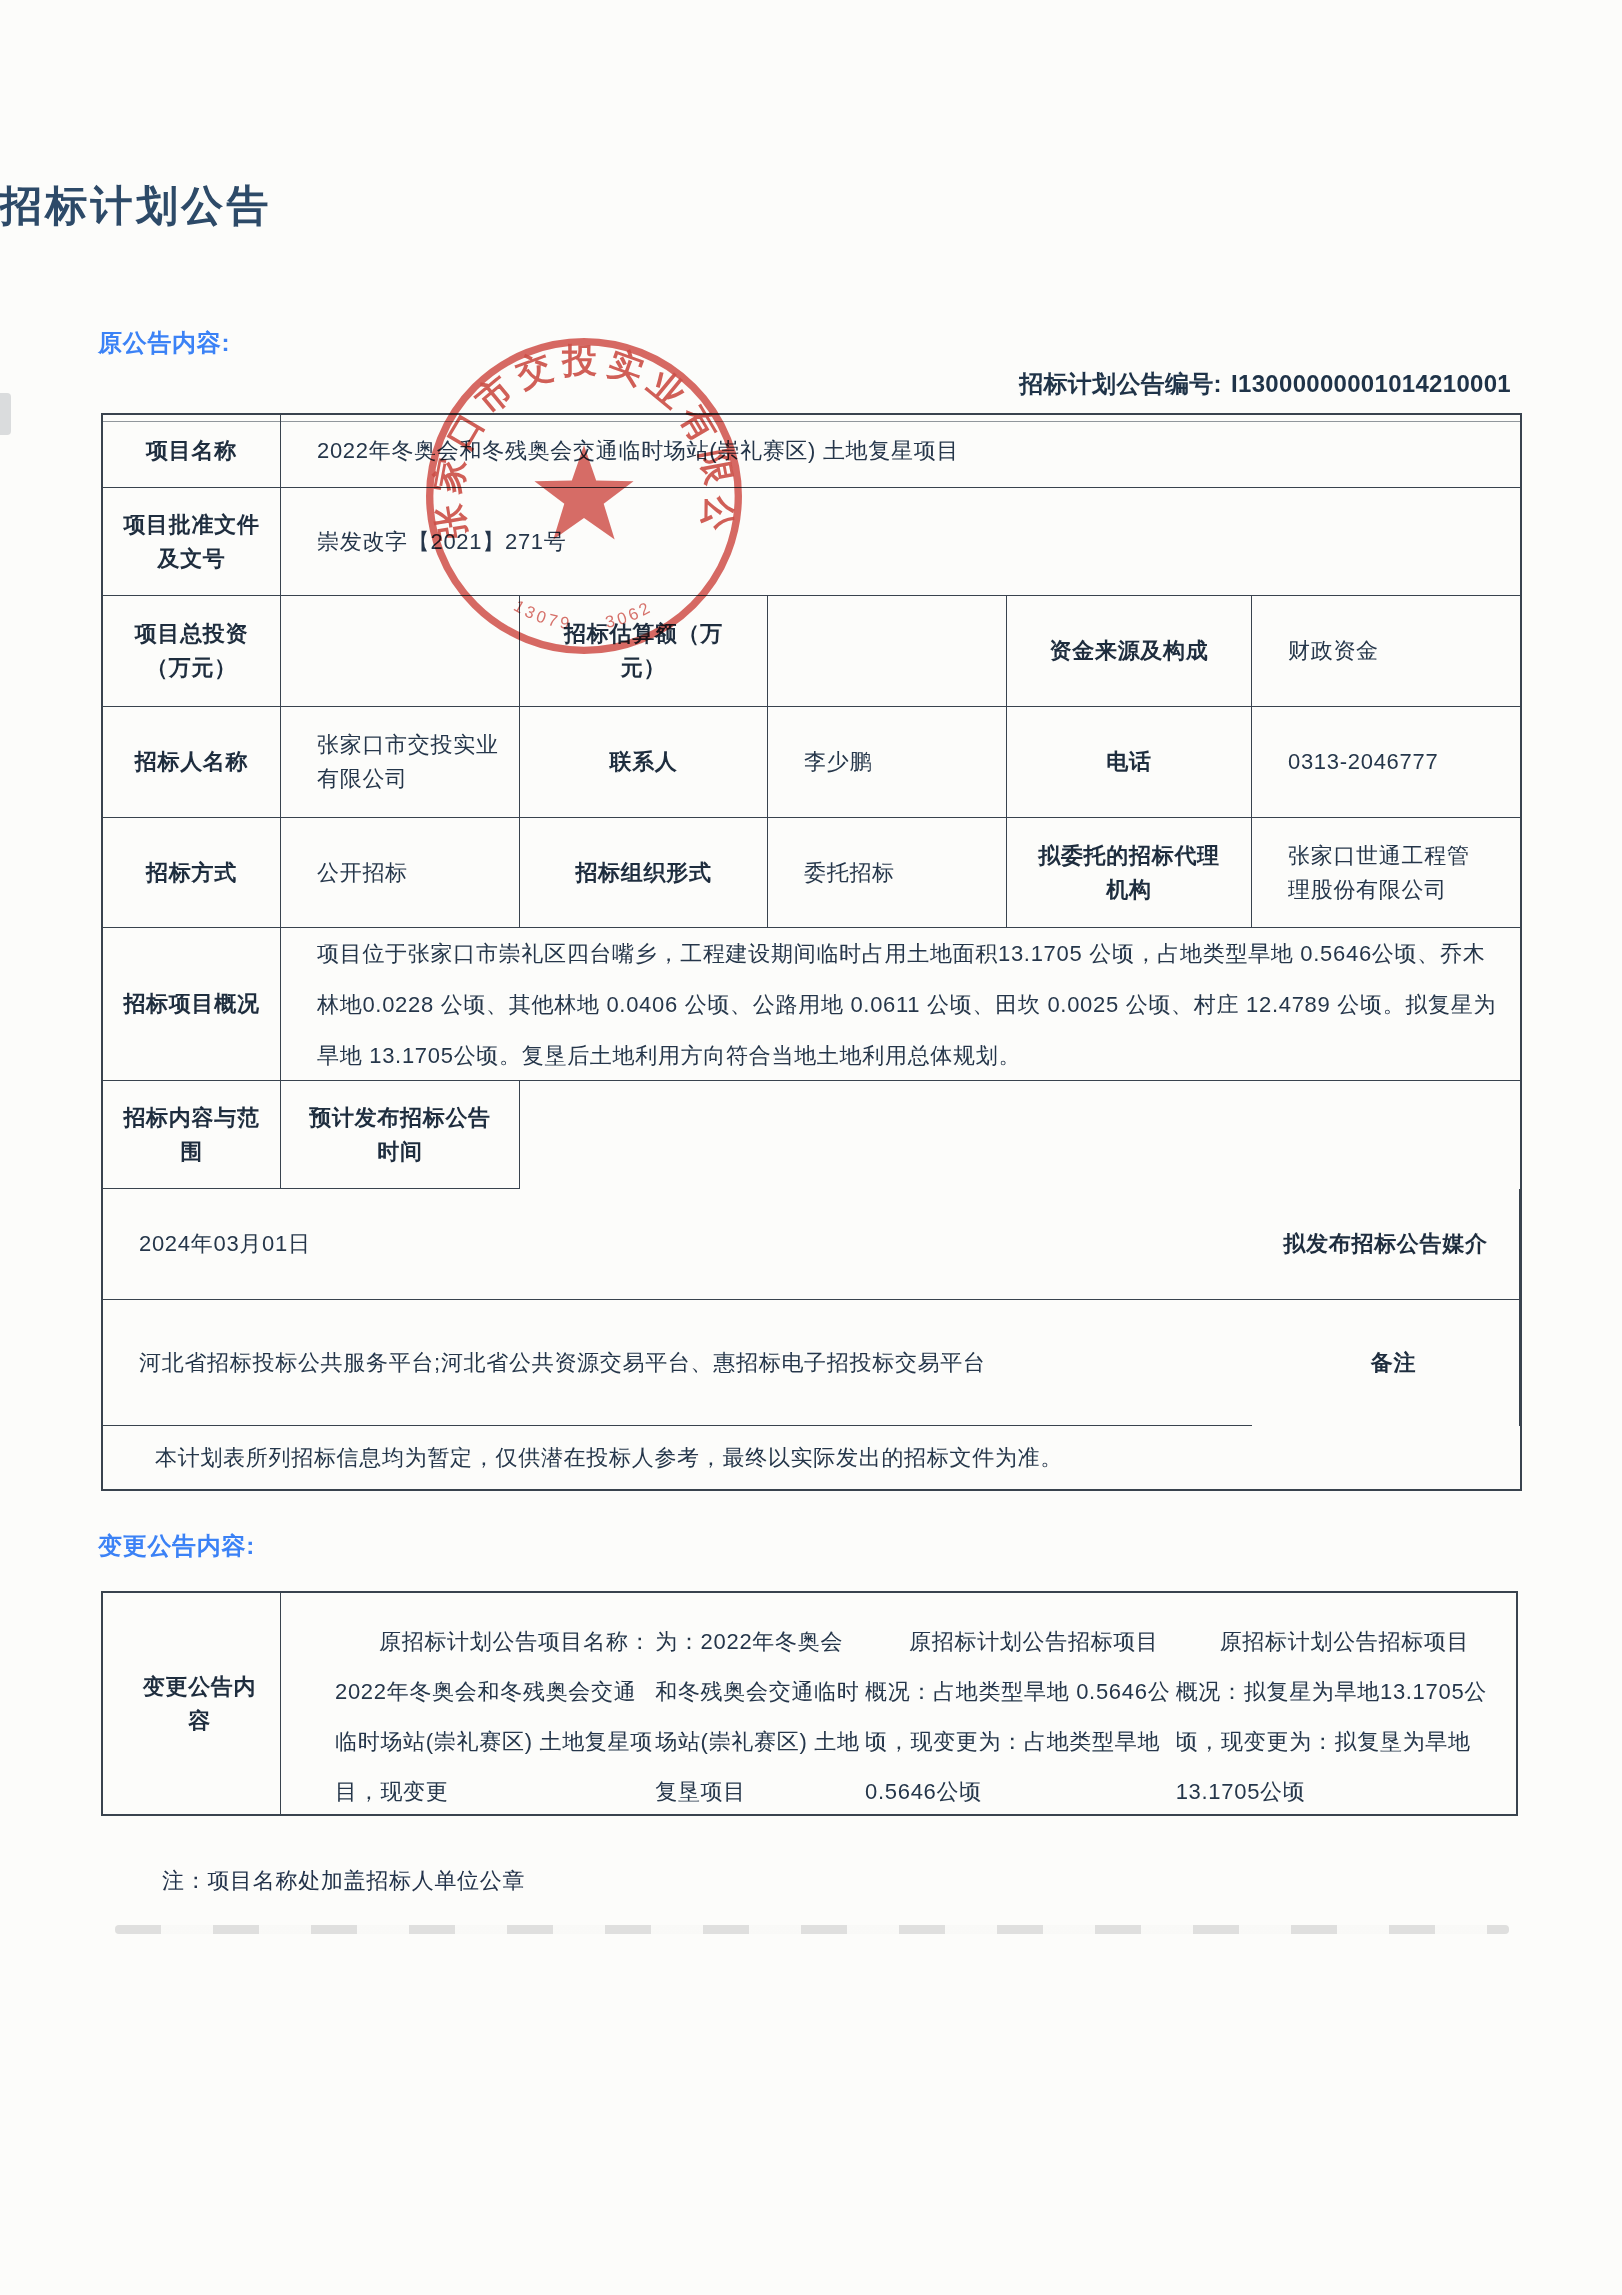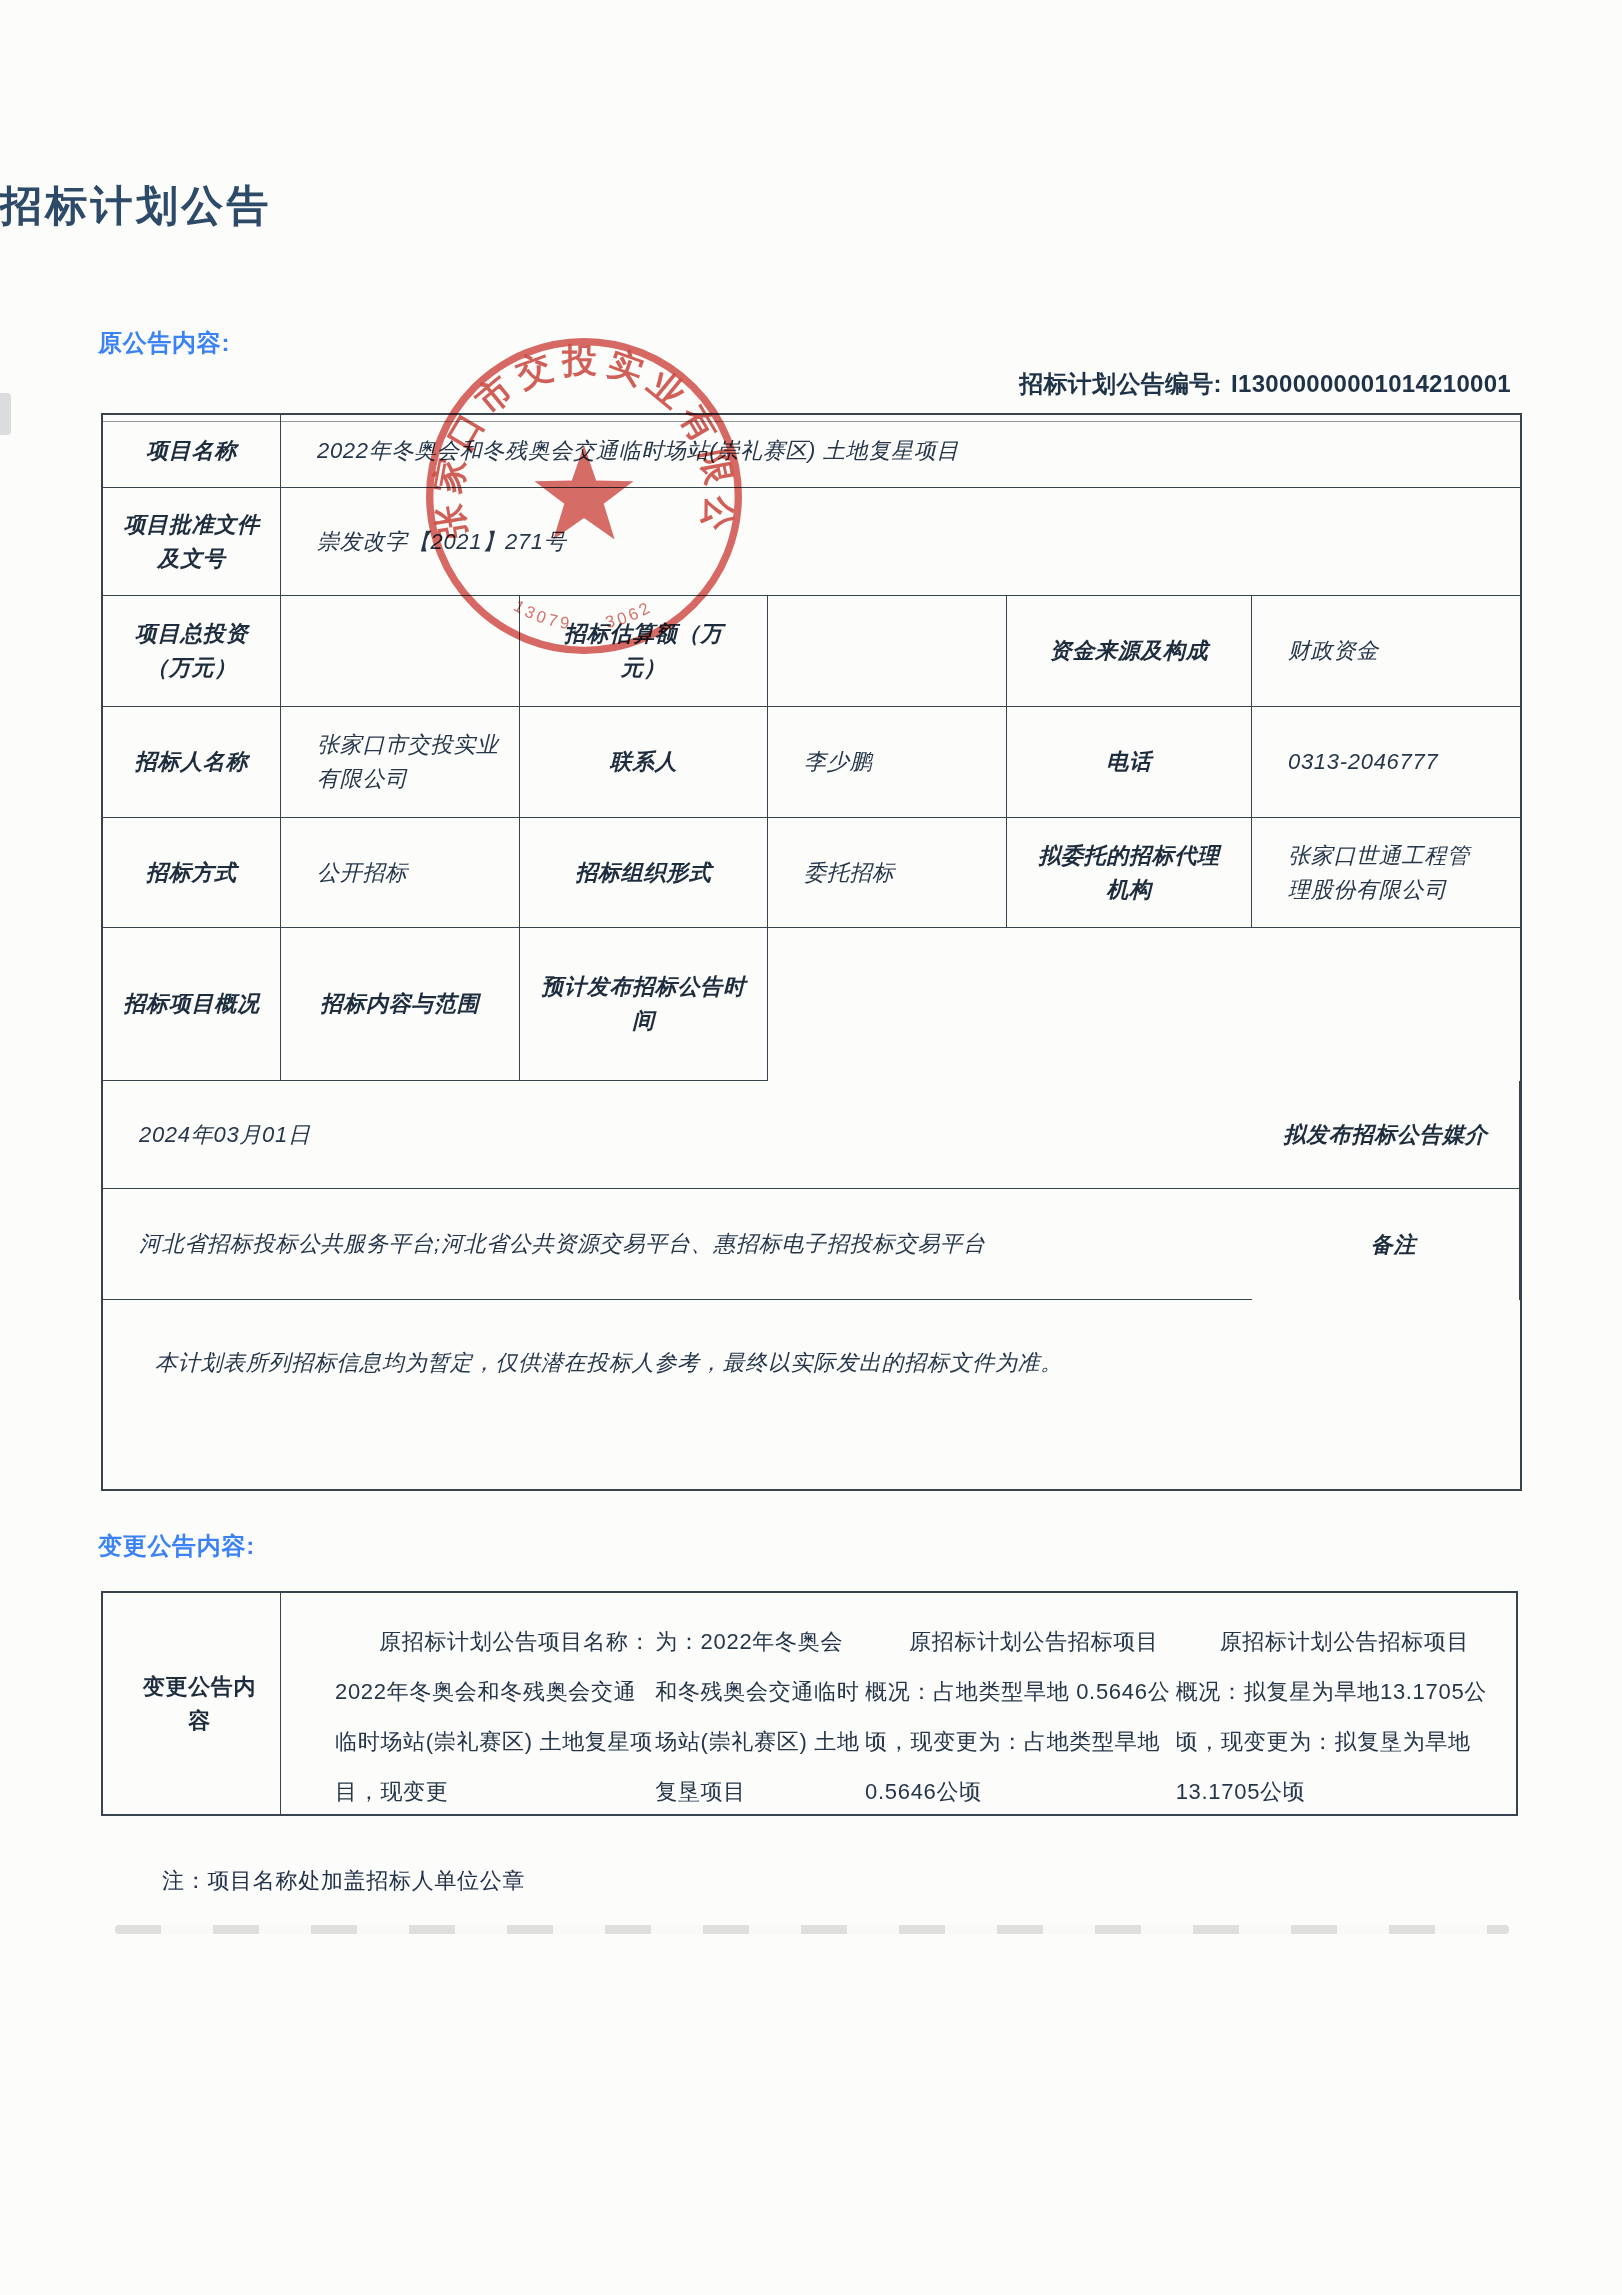--- a/index.html
+++ b/index.html
@@ -25,21 +25,20 @@
   .anno-line .num{margin-left:9.2px;}
   
   .t1,.t2{
     position:absolute;left:101px;display:grid;
     border:2px solid #39434e;background:transparent;
   }
   .t1{
     top:413px;
     grid-template-columns:178px 239px 248px 239px 245px 268px;
     grid-template-rows:73px 108px 111px 111px 110px 153px 108px 111px 126px 63px;
-    font-style:italic;
   }
   .t1::before{ 
     content:"";position:absolute;left:0;right:0;top:5.9px;
     border-top:1.3px solid rgba(57,67,78,.55);pointer-events:none;
   }
   .t2{
     top:1591px;
     grid-template-columns:178px 1235px;
     grid-template-rows:221px;
   }
@@ -126,20 +125,21 @@
     <div class="cell lab">招标方式</div>
     <div class="cell val">公开招标</div>
     <div class="cell lab padlab">招标组织形式</div>
     <div class="cell val">委托招标</div>
     <div class="cell lab padlab">拟委托的招标代理机构</div>
     <div class="cell val lc">
         <span class="w8">张家口世通工程管理股份有限公司</span>
       </div>
 
     <div class="cell lab">招标项目概况</div>
+    <div class="cell val span5 lc long">项目位于张家口市崇礼区四台嘴乡，工程建设期间临时占用土地面积13.1705 公顷，占地类型旱地 0.5646公顷、乔木林地0.0228 公顷、其他林地 0.0406 公顷、公路用地 0.0611 公顷、田坎 0.0025 公顷、村庄 12.4789 公顷。拟复星为旱地 13.1705公顷。复垦后土地利用方向符合当地土地利用总体规划。</div>
 
     <div class="cell lab">招标内容与范围</div>
 
     <div class="cell lab">预计发布招标公告时间</div>
     <div class="cell val span5 lc">2024年03月01日</div>
 
     <div class="cell lab">拟发布招标公告媒介</div>
     <div class="cell val span5 lc">河北省招标投标公共服务平台;河北省公共资源交易平台、惠招标电子招投标交易平台</div>
 
     <div class="cell lab lr">备注</div>

